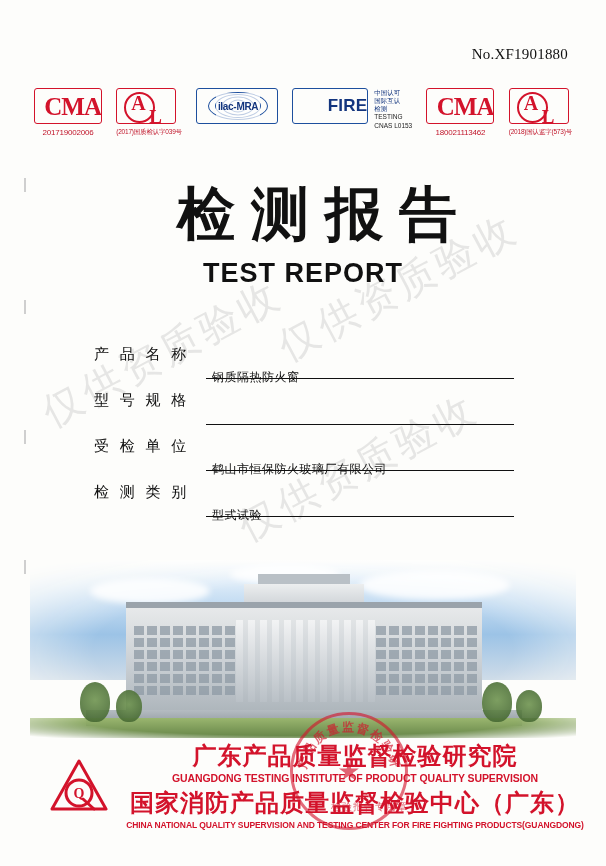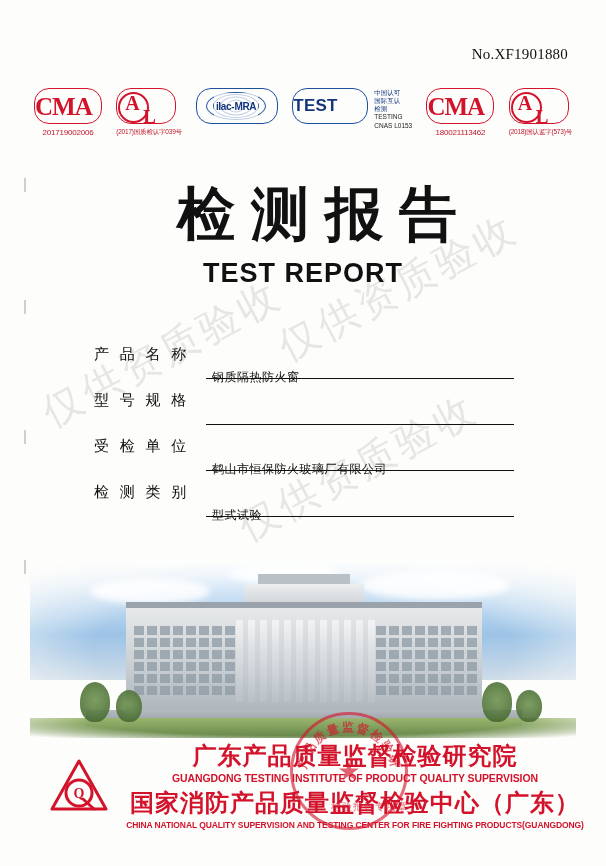--- a/index.html
+++ b/index.html
@@ -41,27 +41,27 @@
     justify-content: space-between;
   }
   .mark {
     position: relative;
     text-align: center;
     font-size: 7px;
     color: #c0152a;
   }
   .mark .box {
     border: 1.6px solid #d3132b;
-    border-radius: 15px;
+    border-radius: 3px;
     height: 34px;
     width: 66px;
     position: relative;
     display: flex;
     align-items: center;
-    justify-content: flex-start;
+    justify-content: flex-end;
     overflow: hidden;
   }
   .mark .cma {
     font-family: "Liberation Serif", serif;
     font-weight: bold;
     font-size: 25px;
     color: #d3132b;
     letter-spacing: -1px;
     line-height: 1;
   }
@@ -527,21 +527,21 @@
             <span class="a" style="width:16px;height:11px;"></span>
           </div>
           <span class="ilac-text">ilac-MRA</span>
         </div>
       </div>
     </div>
 
     <div class="mark cnas cnas-side">
       <div>
         <div class="box">
-          <span class="cnas-text">TEST</span>
+          <span class="cnas-text">FIRE</span>
         </div>
       </div>
       <div class="cnas-block">
         <div class="cn">中国认可</div>
         <div class="cn">国际互认</div>
         <div class="cn">检测</div>
         <div>TESTING</div>
         <div>CNAS L0153</div>
       </div>
     </div>

